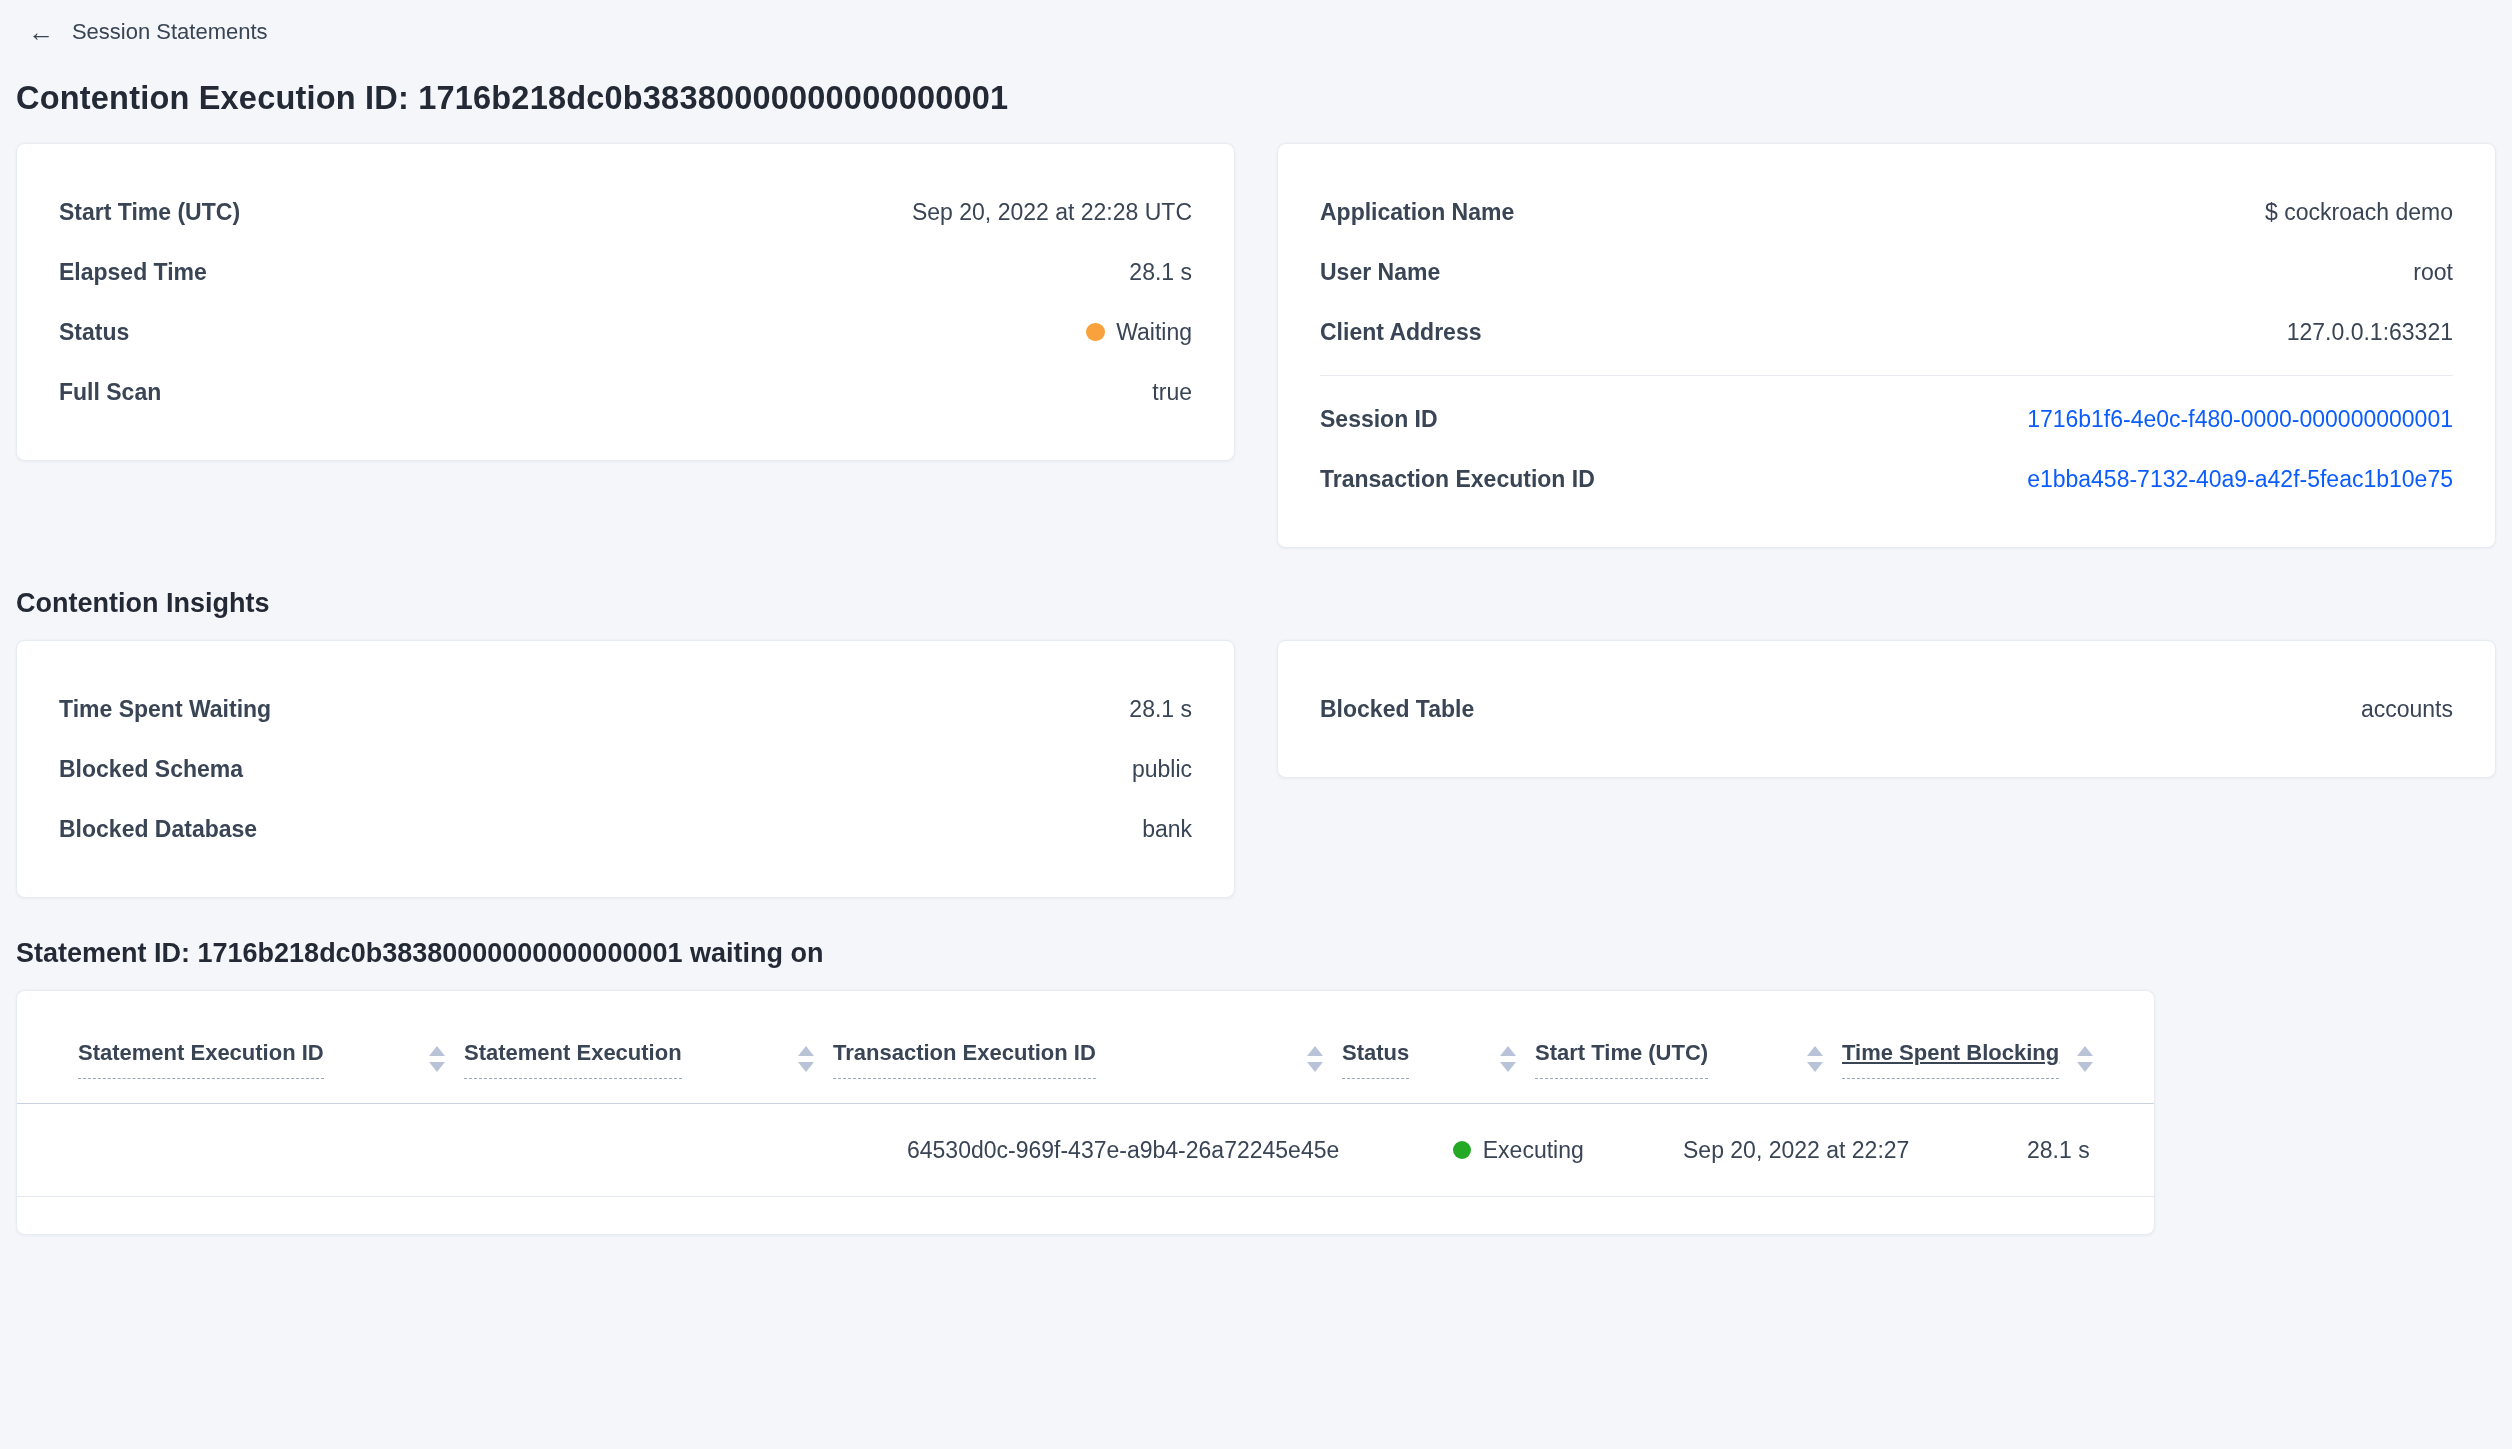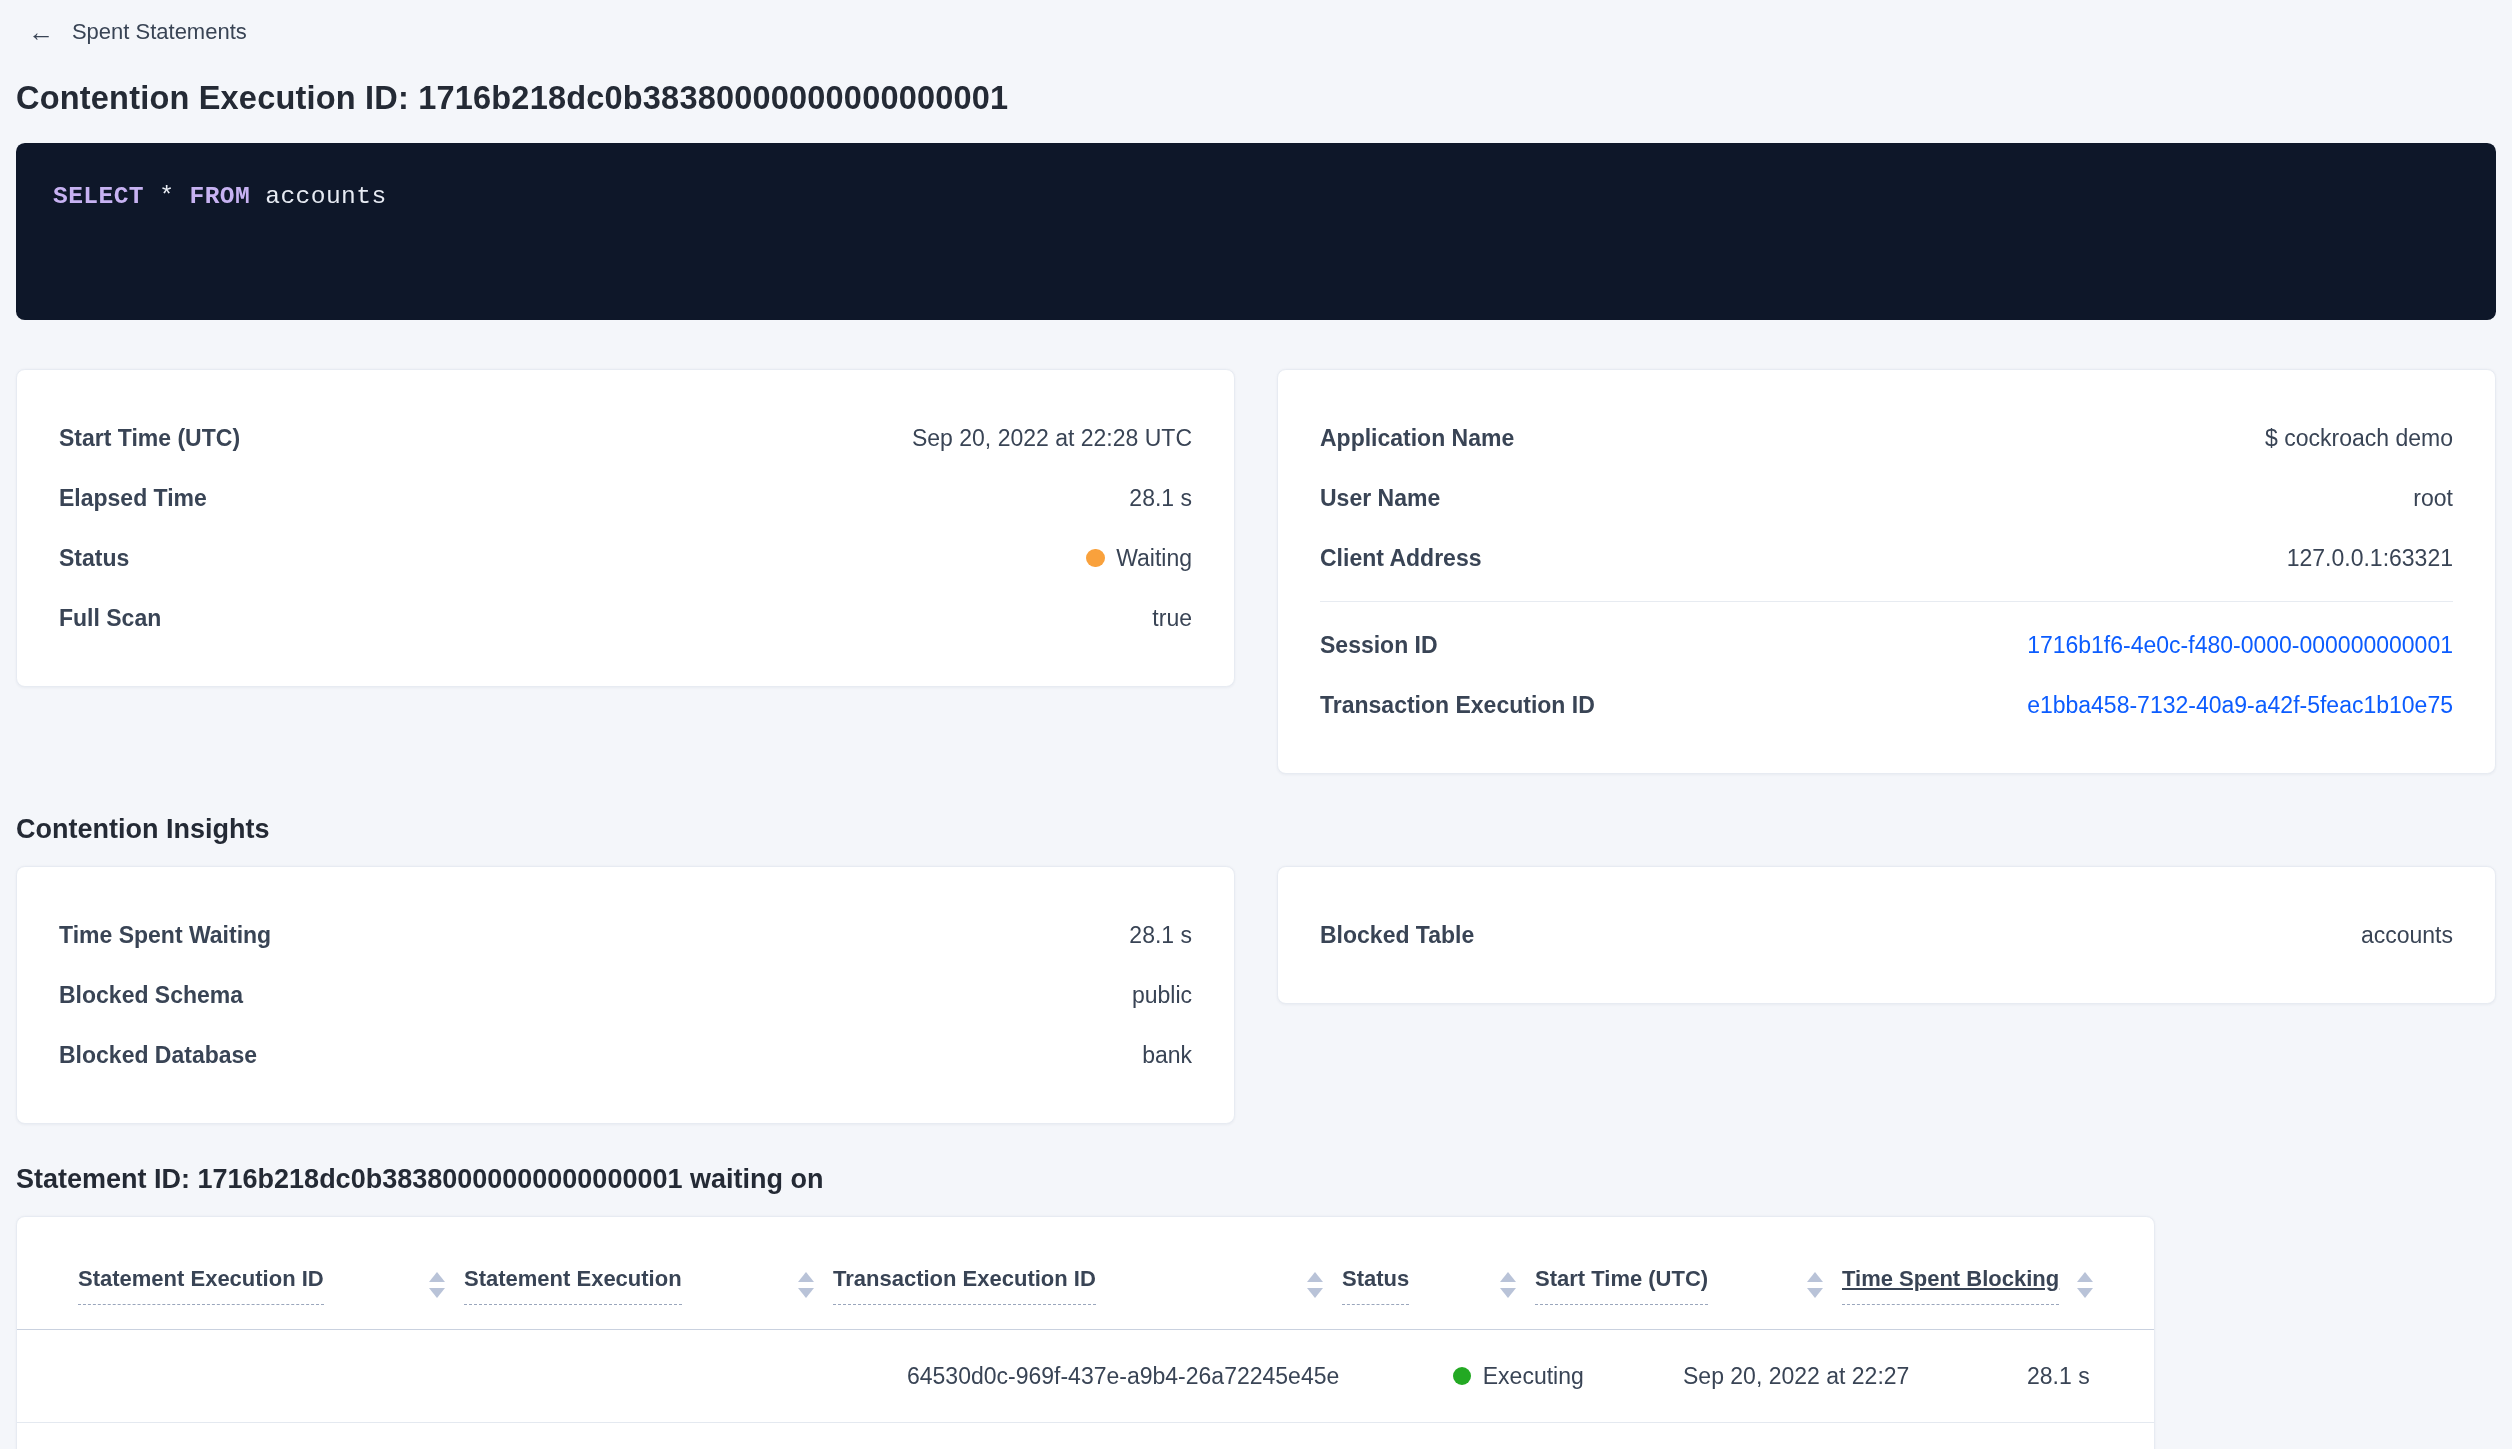--- a/index.html
+++ b/index.html
@@ -100,26 +100,25 @@
     font-size:23px; color:#394455;gap:37px;
   }
 </style>
 </head>
 <body>
 
 <div class="page">
 
   <a class="back">
     <span class="back-arrow">←</span>
-    <span>Spent Statements</span>
+    <span>Session Statements</span>
   </a>
 
   <h1 class="page-title">Contention Execution ID: 1716b218dc0b38380000000000000001</h1>
 
-  <div class="sqlbox"><span class="sql-kw">SELECT</span> <span class="sql-plain">*</span> <span class="sql-kw">FROM</span> <span class="sql-plain">accounts</span></div>
 
   <div class="cards">
     <section class="card">
       <div class="kv-row">
         <span class="kv-label">Start Time (UTC)</span>
         <span class="kv-value">Sep 20, 2022 at 22:28 UTC</span>
       </div>
       <div class="kv-row">
         <span class="kv-label">Elapsed Time</span>
         <span class="kv-value">28.1 s</span>

